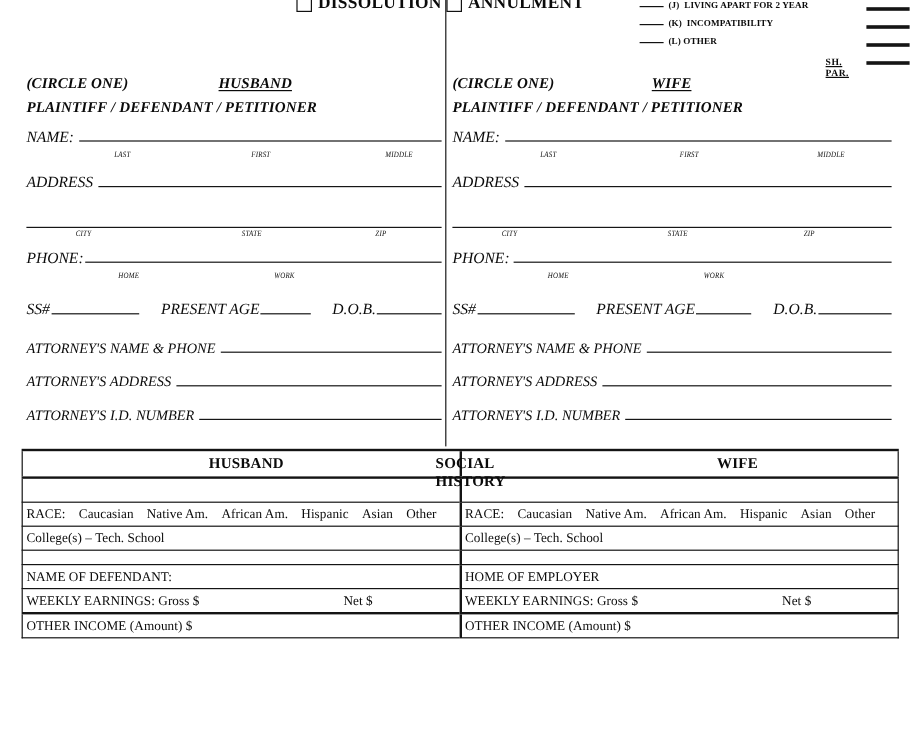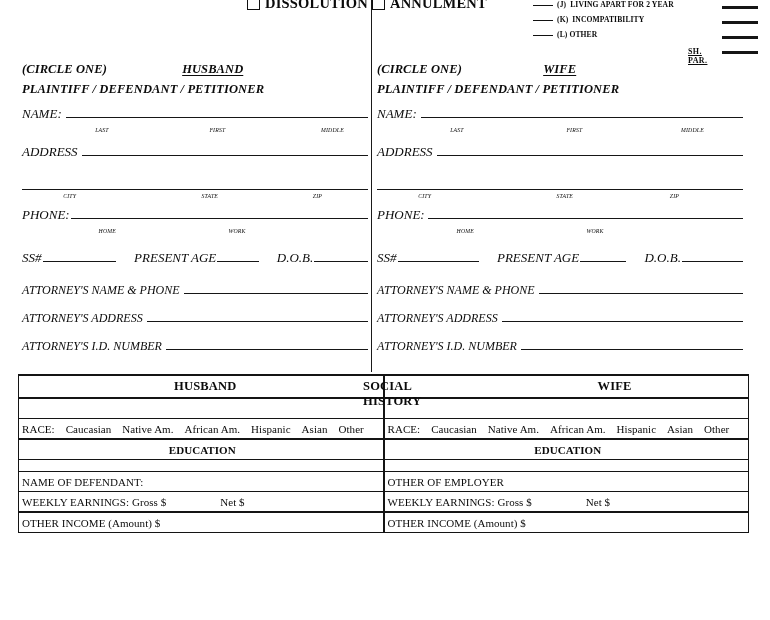--- a/index.html
+++ b/index.html
@@ -187,21 +187,21 @@
   }
   .sechdr {
     font-weight: bold;
     font-size: 11.5px;
     text-align: center;
     letter-spacing: 0.2px;
   }
   .race span { display: inline-block; }
   .race .k { margin-right: 11px; }
   .pad1 { padding-left: 7px; }
-  .we-net { display: inline-block; margin-left: 54px; text-align: center; }
+  .we-net { display: inline-block; margin-left: 120px; text-align: center; }
   .gc { display: inline-block; margin-left: 118px; }
 
   .banner-wrap {
     position: relative;
     height: 21px;
   }
 </style>
 </head>
 <body>
 
@@ -403,36 +403,36 @@
 
       <tr>
         <td class="race">
           <span class="k">RACE:</span><span class="k">Caucasian</span><span class="k">Native Am.</span><span class="k">African Am.</span><span class="k">Hispanic</span><span class="k">Asian</span><span>Other</span>
         </td>
         <td class="race mid">
           <span class="k">RACE:</span><span class="k">Caucasian</span><span class="k">Native Am.</span><span class="k">African Am.</span><span class="k">Hispanic</span><span class="k">Asian</span><span>Other</span>
         </td>
       </tr>
 
-      <tr>
-        <td class="sechdr thick-top">EDUCATION</td>
-        <td class="sechdr thick-top mid">EDUCATION</td>
-      </tr>
-
-
+
+
+      <tr>
+        <td>College(s) – Tech. School</td>
+        <td class="mid">College(s) – Tech. School</td>
+      </tr>
 
       <tr>
         <td style="height:11px;"></td>
         <td class="mid" style="height:11px;"></td>
       </tr>
 
 
       <tr>
         <td>NAME OF DEFENDANT:</td>
-        <td class="mid pad1">OTHER OF EMPLOYER</td>
+        <td class="mid pad1">HOME OF EMPLOYER</td>
       </tr>
 
 
 
       <tr>
         <td>
           <span>WEEKLY EARNINGS: Gross $</span><span class="we-net">Net  $</span>
         </td>
         <td class="mid">
           <span>WEEKLY EARNINGS: Gross $</span><span class="we-net">Net  $</span>

